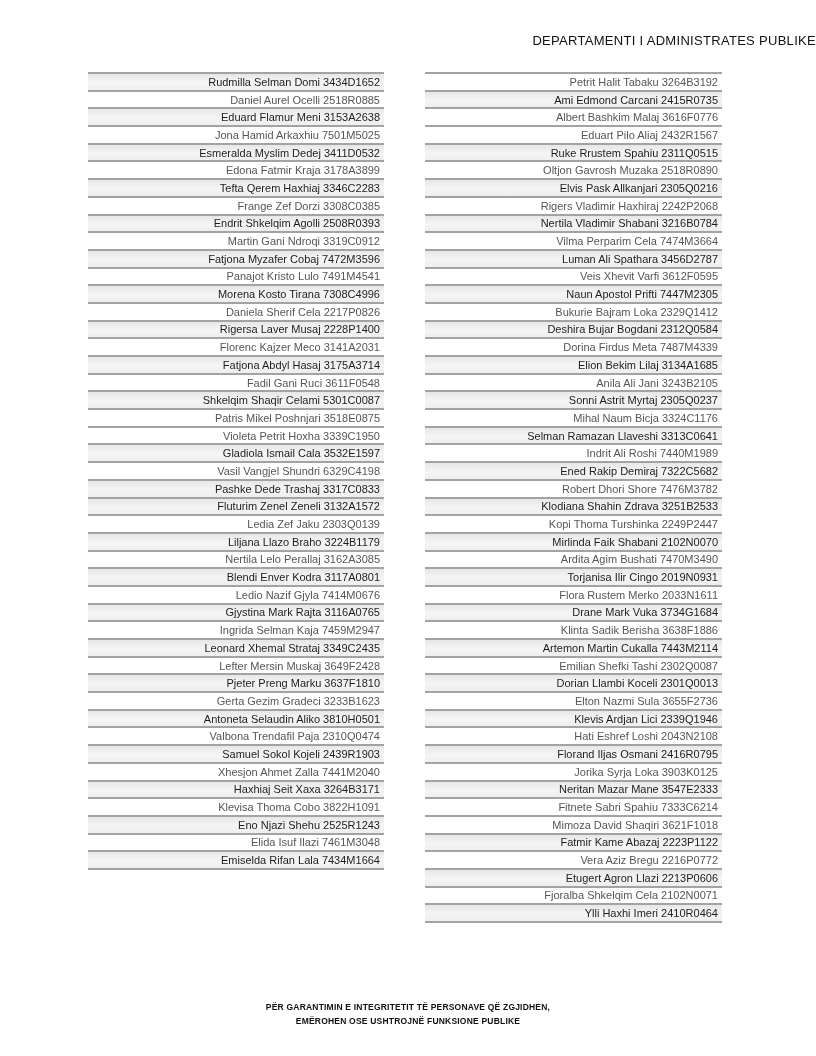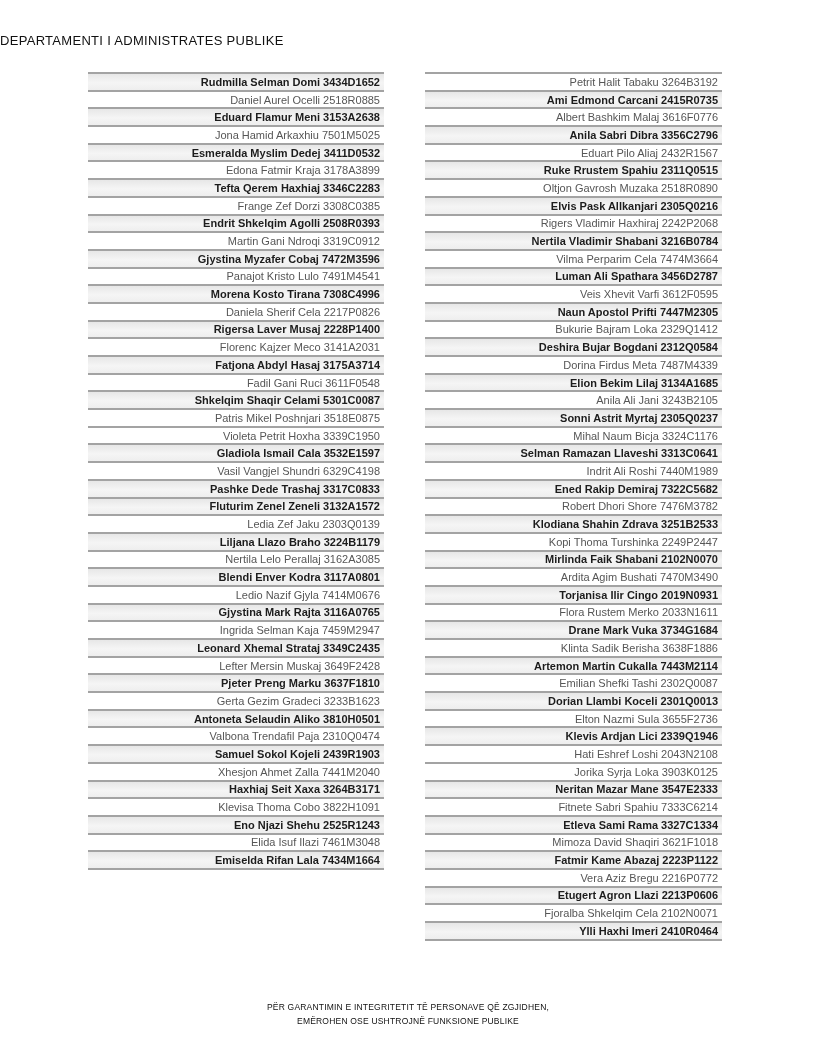--- a/index.html
+++ b/index.html
@@ -6,21 +6,21 @@
   html, body {
     width: 816px; height: 1056px;
     background: #ffffff;
     font-family: "Liberation Sans", sans-serif;
     position: relative;
     overflow: hidden;
   }
   .page-title {
     position: absolute;
     top: 33px; left: 0; width: 816px;
-    text-align: left;
+    text-align: right;
     font-size: 13px;
     color: #111111;
     letter-spacing: 0.3px;
   }
   .name-list {
     position: absolute;
     top: 72px;
     border-bottom: 2px solid #a3a3a3;
   }
   .name-list.col-left  { left: 88px;  width: 296px; }
@@ -32,29 +32,29 @@
     align-items: center;
     justify-content: flex-end;
     padding-right: 4px;
     font-size: 11px;
     color: #565656;
     background: #ffffff;
     white-space: nowrap;
     overflow: hidden;
   }
   .row.emph {
-    font-weight: bold;
+    font-weight: normal;
     color: #1c1c1c;
     background: linear-gradient(180deg, #e7e7e7 0%, #f5f5f5 55%, #eeeeee 100%);
   }
   .page-footer {
     position: absolute;
     top: 1000px; left: 0; width: 816px;
     text-align: center;
-    font-weight: normal;
+    font-weight: bold;
     font-size: 8.5px;
     line-height: 14px;
     color: #111111;
     letter-spacing: 0.2px;
   }
 </style>
 </head>
 <body>
 
 <div class="page-title">DEPARTAMENTI I ADMINISTRATES PUBLIKE</div>
@@ -63,21 +63,21 @@
     <div class="row emph">Rudmilla Selman Domi 3434D1652</div>
     <div class="row">Daniel Aurel Ocelli 2518R0885</div>
     <div class="row emph">Eduard Flamur Meni 3153A2638</div>
     <div class="row">Jona Hamid Arkaxhiu 7501M5025</div>
     <div class="row emph">Esmeralda Myslim Dedej 3411D0532</div>
     <div class="row">Edona Fatmir Kraja 3178A3899</div>
     <div class="row emph">Tefta Qerem Haxhiaj 3346C2283</div>
     <div class="row">Frange Zef Dorzi 3308C0385</div>
     <div class="row emph">Endrit Shkelqim Agolli 2508R0393</div>
     <div class="row">Martin Gani Ndroqi 3319C0912</div>
-    <div class="row emph">Gjystina Myzafer Cobaj 7472M3596</div>
+    <div class="row emph">Fatjona Myzafer Cobaj 7472M3596</div>
     <div class="row">Panajot Kristo Lulo 7491M4541</div>
     <div class="row emph">Morena Kosto Tirana 7308C4996</div>
     <div class="row">Daniela Sherif Cela 2217P0826</div>
     <div class="row emph">Rigersa Laver Musaj 2228P1400</div>
     <div class="row">Florenc Kajzer Meco 3141A2031</div>
     <div class="row emph">Fatjona Abdyl Hasaj 3175A3714</div>
     <div class="row">Fadil Gani Ruci 3611F0548</div>
     <div class="row emph">Shkelqim Shaqir Celami 5301C0087</div>
     <div class="row">Patris Mikel Poshnjari 3518E0875</div>
     <div class="row">Violeta Petrit Hoxha 3339C1950</div>
@@ -104,21 +104,20 @@
     <div class="row">Klevisa Thoma Cobo 3822H1091</div>
     <div class="row emph">Eno Njazi Shehu 2525R1243</div>
     <div class="row">Elida Isuf Ilazi 7461M3048</div>
     <div class="row emph">Emiselda Rifan Lala 7434M1664</div>
   </div>
 
 <div class="name-list col-right">
     <div class="row">Petrit Halit Tabaku 3264B3192</div>
     <div class="row emph">Ami Edmond Carcani 2415R0735</div>
     <div class="row">Albert Bashkim Malaj 3616F0776</div>
-    <div class="row emph">Anila Sabri Dibra 3356C2796</div>
     <div class="row">Eduart Pilo Aliaj 2432R1567</div>
     <div class="row emph">Ruke Rrustem Spahiu 2311Q0515</div>
     <div class="row">Oltjon Gavrosh Muzaka 2518R0890</div>
     <div class="row emph">Elvis Pask Allkanjari 2305Q0216</div>
     <div class="row">Rigers Vladimir Haxhiraj 2242P2068</div>
     <div class="row emph">Nertila Vladimir Shabani 3216B0784</div>
     <div class="row">Vilma Perparim Cela 7474M3664</div>
     <div class="row emph">Luman Ali Spathara 3456D2787</div>
     <div class="row">Veis Xhevit Varfi 3612F0595</div>
     <div class="row emph">Naun Apostol Prifti 7447M2305</div>
@@ -140,24 +139,24 @@
     <div class="row emph">Torjanisa Ilir Cingo 2019N0931</div>
     <div class="row">Flora Rustem Merko 2033N1611</div>
     <div class="row emph">Drane Mark Vuka 3734G1684</div>
     <div class="row">Klinta Sadik Berisha 3638F1886</div>
     <div class="row emph">Artemon Martin Cukalla 7443M2114</div>
     <div class="row">Emilian Shefki Tashi 2302Q0087</div>
     <div class="row emph">Dorian Llambi Koceli 2301Q0013</div>
     <div class="row">Elton Nazmi Sula 3655F2736</div>
     <div class="row emph">Klevis Ardjan Lici 2339Q1946</div>
     <div class="row">Hati Eshref Loshi 2043N2108</div>
+    <div class="row emph">Florand Iljas Osmani 2416R0795</div>
     <div class="row">Jorika Syrja Loka 3903K0125</div>
     <div class="row emph">Neritan Mazar Mane 3547E2333</div>
     <div class="row">Fitnete Sabri Spahiu 7333C6214</div>
-    <div class="row emph">Etleva Sami Rama 3327C1334</div>
     <div class="row">Mimoza David Shaqiri 3621F1018</div>
     <div class="row emph">Fatmir Kame Abazaj 2223P1122</div>
     <div class="row">Vera Aziz Bregu 2216P0772</div>
     <div class="row emph">Etugert Agron Llazi 2213P0606</div>
     <div class="row">Fjoralba Shkelqim Cela 2102N0071</div>
     <div class="row emph">Ylli Haxhi Imeri 2410R0464</div>
   </div>
 
 <div class="page-footer">
   <div>PËR GARANTIMIN E INTEGRITETIT TË PERSONAVE QË ZGJIDHEN,</div>

